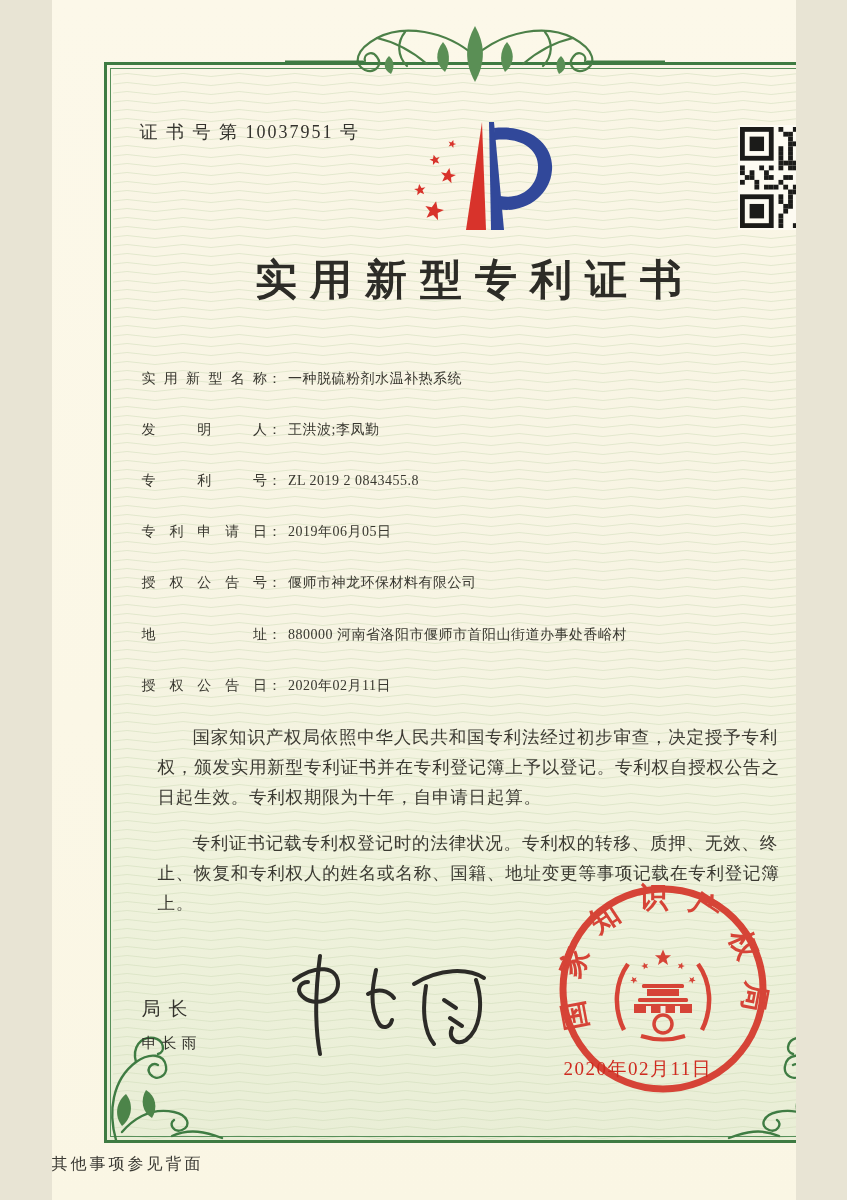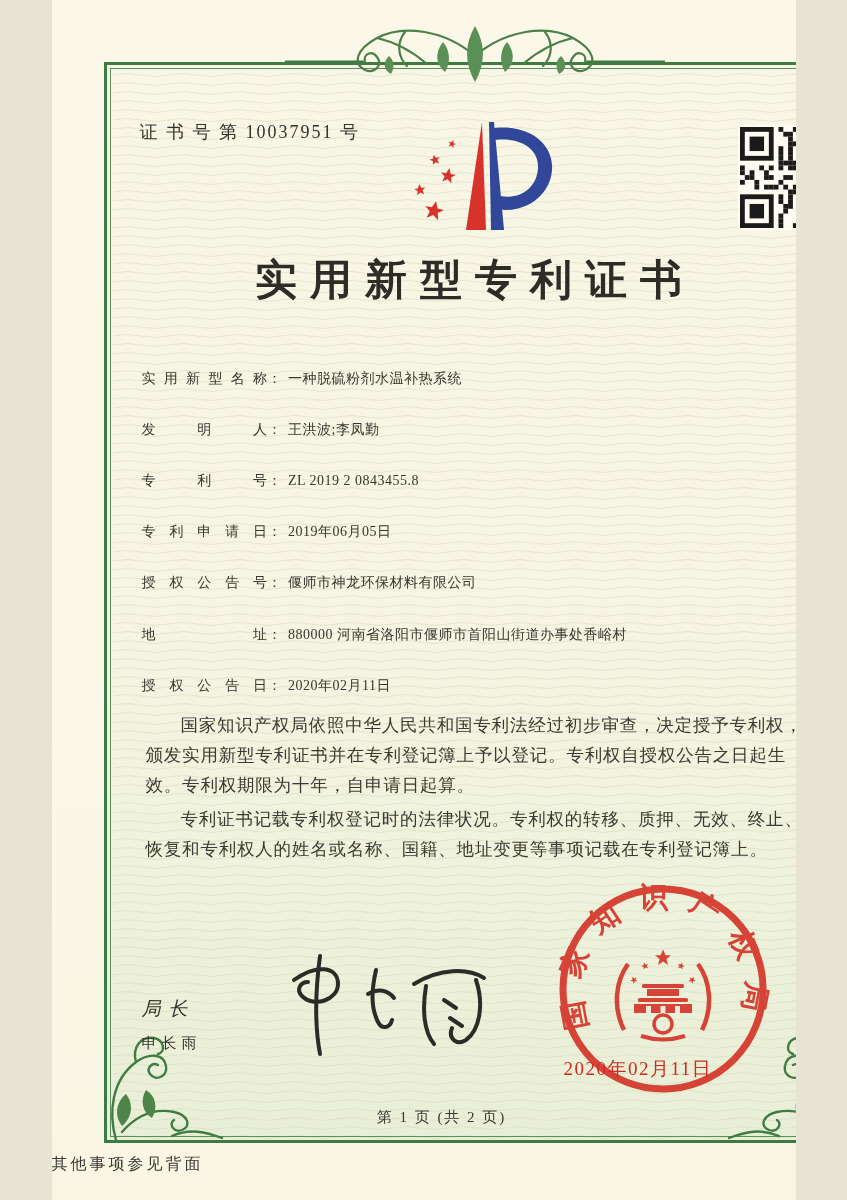--- a/index.html
+++ b/index.html
@@ -24,23 +24,23 @@
   
   .frow{position:absolute;left:90px;width:700px;font-size:14px;letter-spacing:.5px;color:#38372f;}
   .flabel{display:inline-block;width:126px;text-align:justify;text-align-last:justify;vertical-align:top;}
   .flabel2{display:inline-block;width:110px;text-align:justify;text-align-last:justify;vertical-align:top;}
   .colon{display:inline-block;margin-right:6px;}
   .fval{letter-spacing:.5px;}
   .second{position:absolute;left:340px;top:0;}
   
   .bodytext{position:absolute;left:90px;top:706px;width:668px;font-size:17.5px;
     line-height:30px;letter-spacing:.8px;color:#3b3a32;}
-  .bodytext p{margin:4px;text-indent:2em;}
-  
-  .director-title{position:absolute;left:90px;top:996px;font-size:19px;letter-spacing:8px;color:#33322c;font-style:italic;}
+  .bodytext p{margin:16px;text-indent:2em;}
+  
+  .director-title{position:absolute;left:90px;top:996px;font-size:19px;letter-spacing:8px;color:#33322c;}
   .director-name{position:absolute;left:90px;top:1034px;font-size:15px;letter-spacing:5px;color:#33322c;}
   .signature{position:absolute;left:212px;top:942px;}
   .seal{position:absolute;left:498px;top:878px;opacity:.93;}
   .seal-date{position:absolute;left:512px;top:1056px;font-size:19px;letter-spacing:1.5px;color:#cf2b20;}
   .page-indicator{position:absolute;left:0;top:1108px;width:780px;text-align:center;font-size:15px;letter-spacing:2px;color:#3a3933;}
   .back-note{position:absolute;left:0;top:1154px;width:780px;text-align:left;font-size:16px;letter-spacing:3px;color:#3a3933;}
 </style>
 </head>
 <body>
 
@@ -313,16 +313,15 @@
       <rect x="12" y="12" width="5" height="7" fill="#f3ece0"></rect>
       <circle cx="0" cy="30" r="9" fill="none" stroke="#d5372b" stroke-width="3.5"></circle>
       <path d="M-39 36 C-50 14 -48 -12 -35 -30" fill="none" stroke="#d5372b" stroke-width="4.5"></path>
       <path d="M39 36 C50 14 48 -12 35 -30" fill="none" stroke="#d5372b" stroke-width="4.5"></path>
       <path d="M-22 42 Q0 49 22 42" fill="none" stroke="#d5372b" stroke-width="4"></path>
     </g>
   </svg>
 
   <div class="seal-date">2020年02月11日</div>
 
-  <div class="page-indicator">第 1 页 (共 2 页)</div>
   <div class="back-note">其他事项参见背面</div>
 
 </div>
 
 </body></html>

